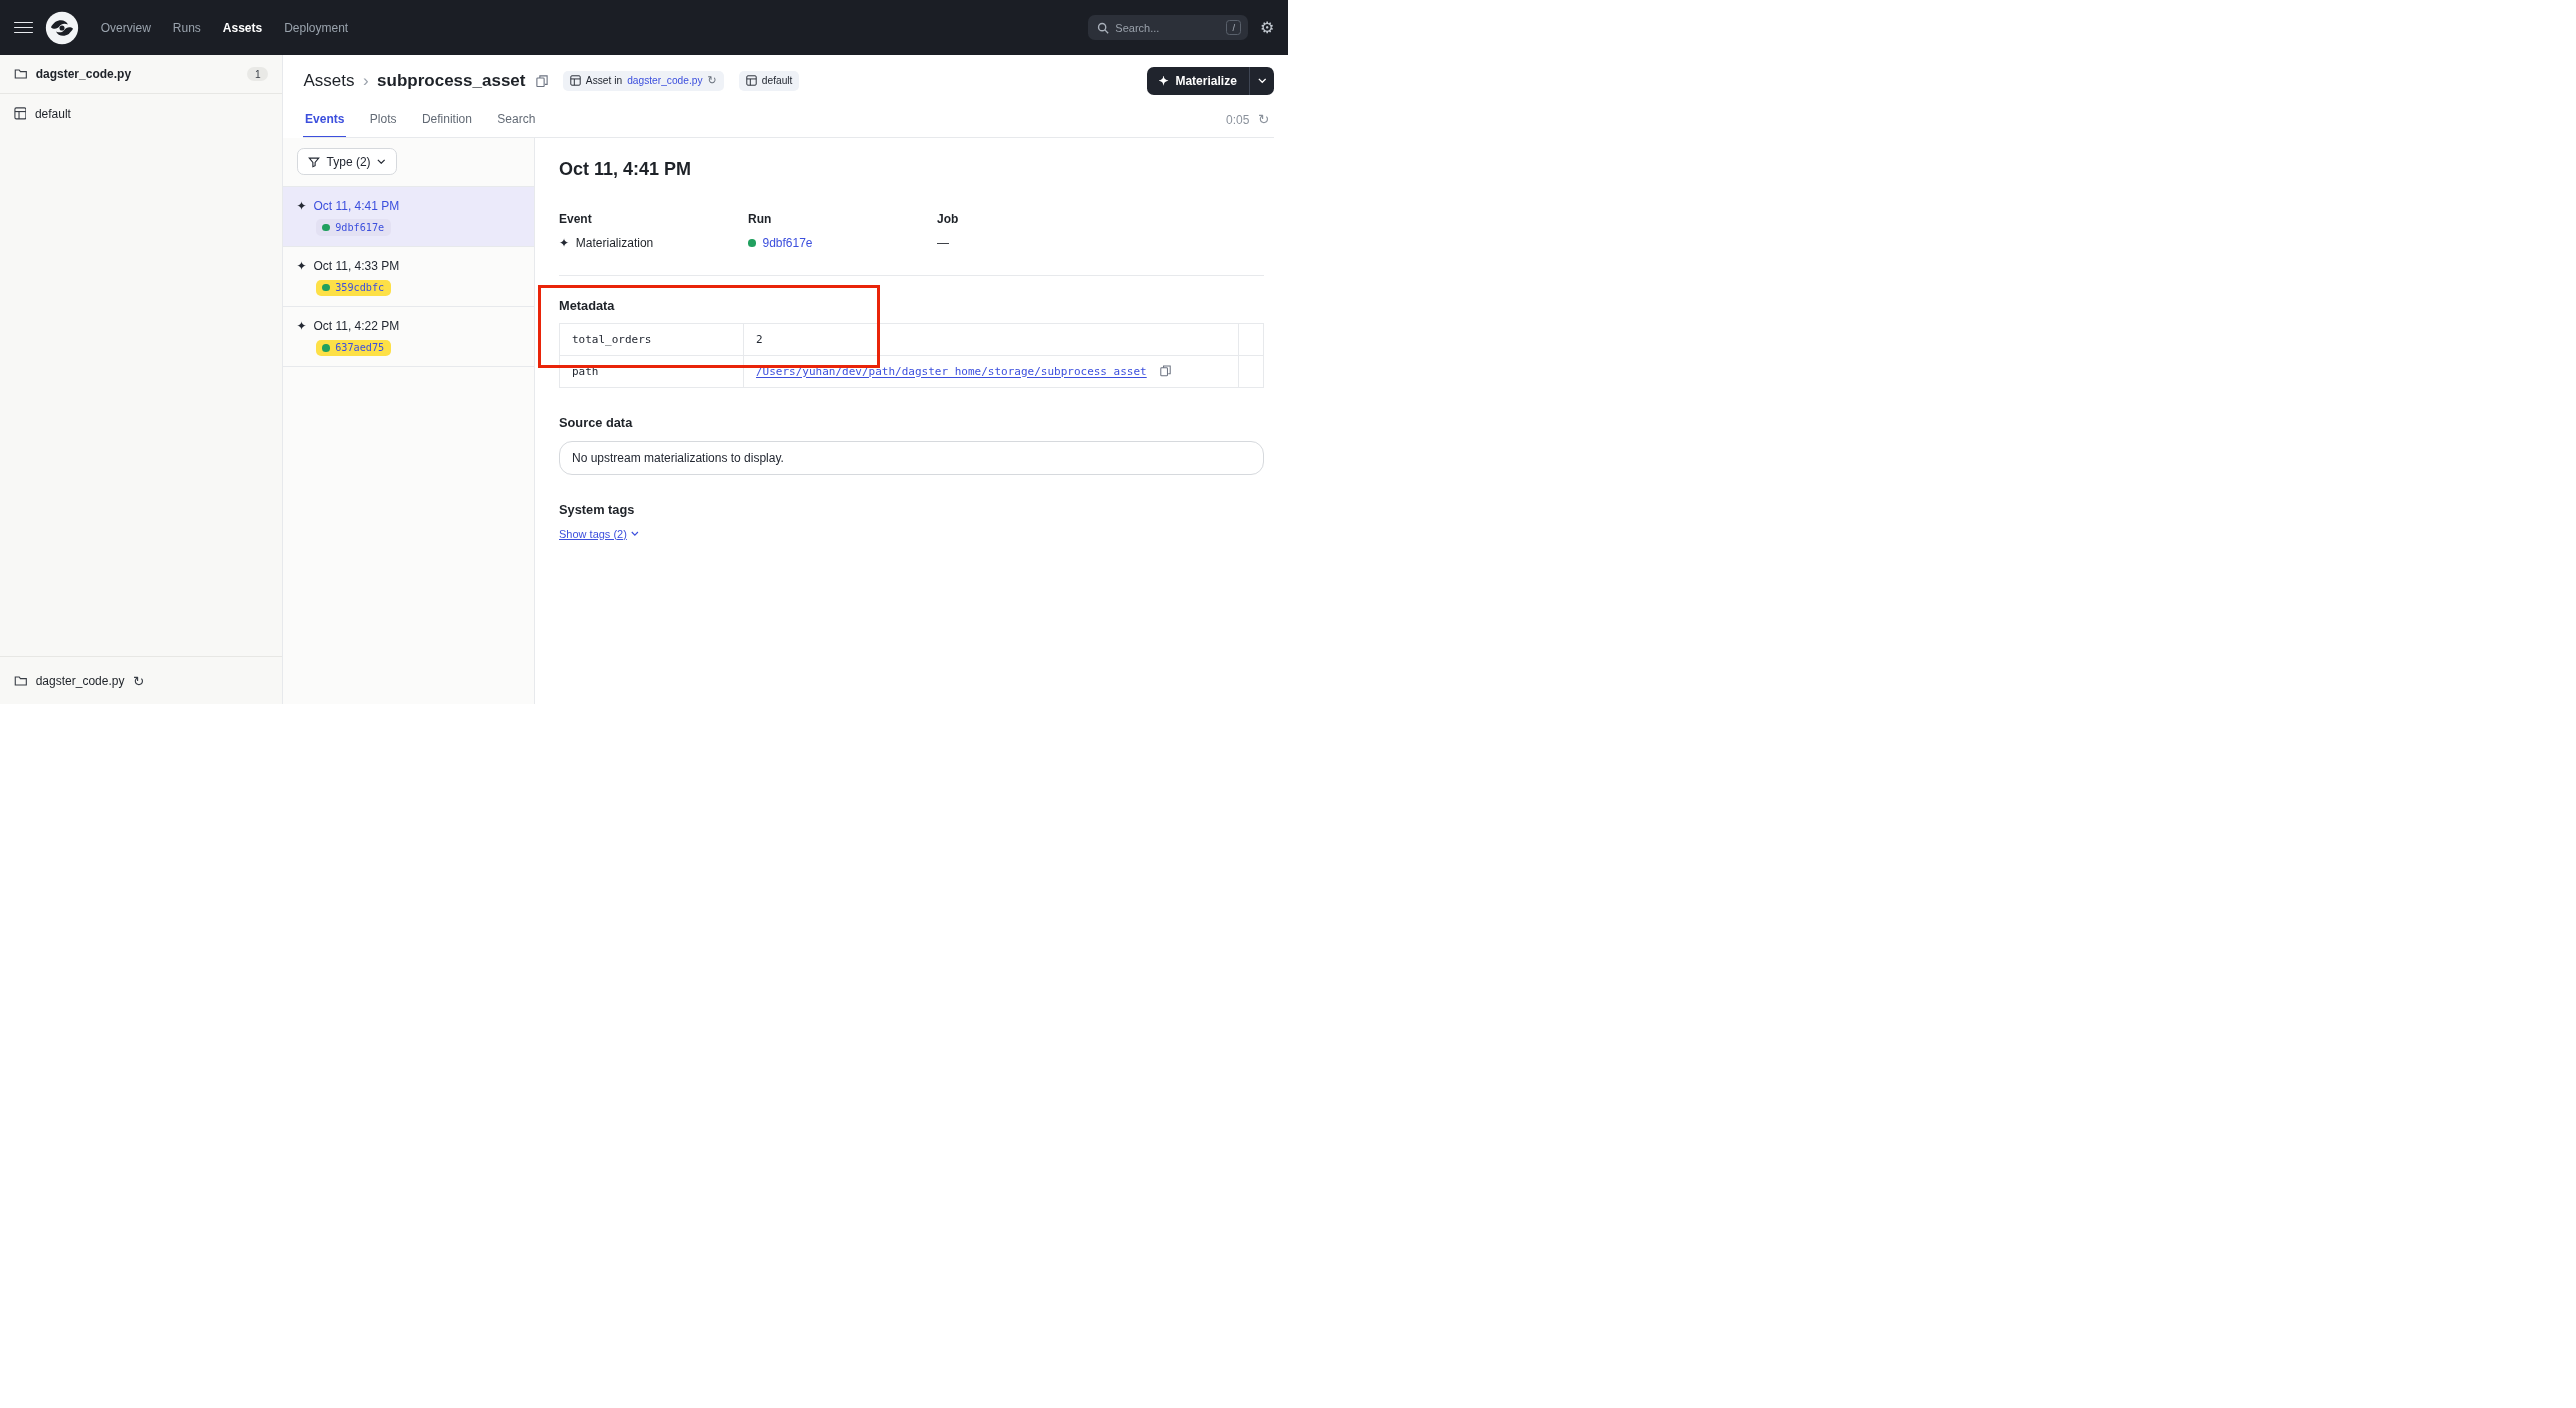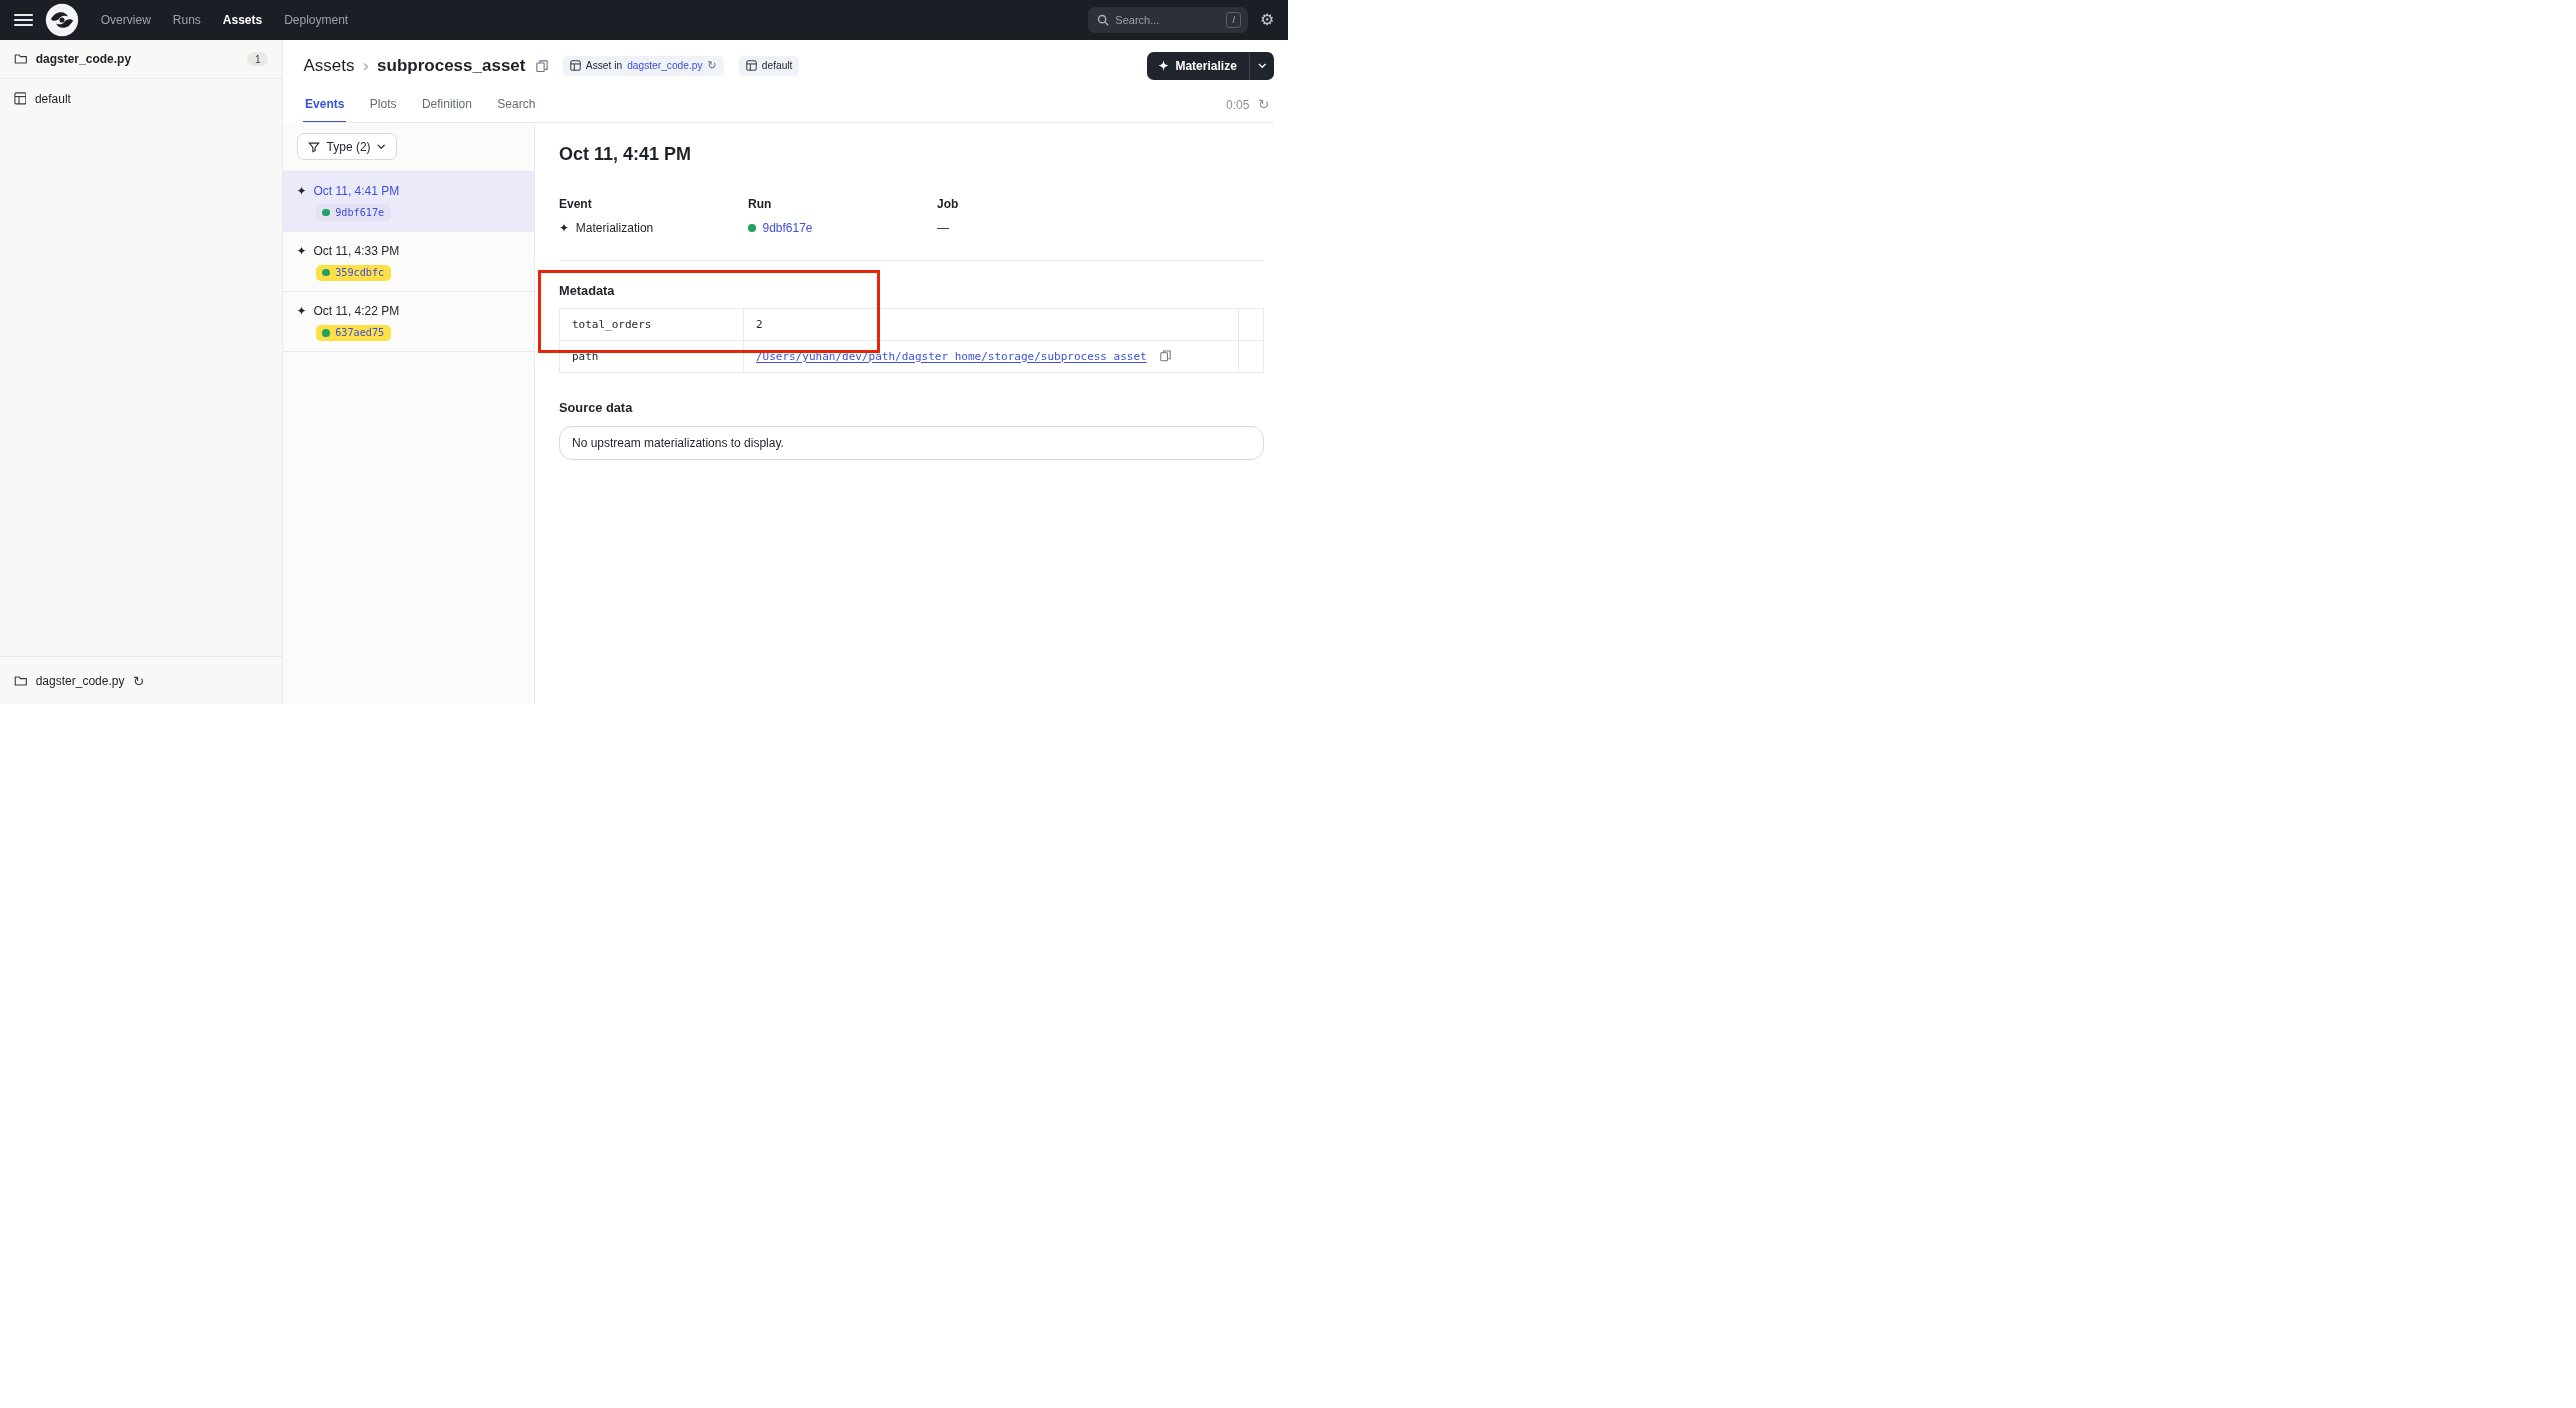--- a/index.html
+++ b/index.html
@@ -6,21 +6,21 @@
   html,body { margin:0; }
   body {
     width: 1288px; height: 704px; overflow: hidden;
     font-family: "Liberation Sans", "DejaVu Sans", sans-serif;
     color: #1e2228; background: #fff; font-size: 12px;
   }
   .app { width: 100%; height: 100%; display: flex; flex-direction: column; }
 
   
   .navbar {
-    height: 40px; background: #1b1e25; display: flex; align-items: center;
+    height: 55px; background: #1b1e25; display: flex; align-items: center;
     padding: 0 13.6px; flex: 0 0 auto; gap: 12px;
   }
   .hamburger { width: 19px; display: flex; flex-direction: column; gap: 3.4px; cursor: pointer; background:none; border:none; }
   .hamburger span { display:block; height: 1.7px; background: #e8eaee; border-radius: 0.9px; }
   .logo { width: 34px; height: 34px; border-radius: 50%; flex: 0 0 auto; }
   .nav-links { display: flex; align-items: center; gap: 22px; margin-left: 10.2px; }
   .nav-link { color: #9aa3ad; font-size: 12px; cursor: pointer; text-decoration: none; }
   .nav-link.active { color: #ffffff; font-weight: 700; }
   .nav-spacer { flex: 1; }
   .search-pill {
@@ -378,19 +378,28 @@
                 </tr>
               </tbody>
             </table>
           </div>
 
           <div class="source-section">
             <h2 class="section-heading">Source data</h2>
             <div class="empty-box">No upstream materializations to display.</div>
           </div>
 
+          <div class="tags-section">
+            <h2 class="section-heading">System tags</h2>
+            <a class="show-tags">
+              <span>Show tags (2)</span>
+              <svg class="ic caret-blue" width="7.7" height="5.1" viewBox="0 0 10 6" fill="none" stroke="#3c4fdd" stroke-width="1.5">
+                  <path d="M1 1l4 4 4-4"></path>
+                </svg>
+            </a>
+          </div>
 
         </section>
       </div>
     </main>
   </div>
 </div>
 
 
 </body></html>

